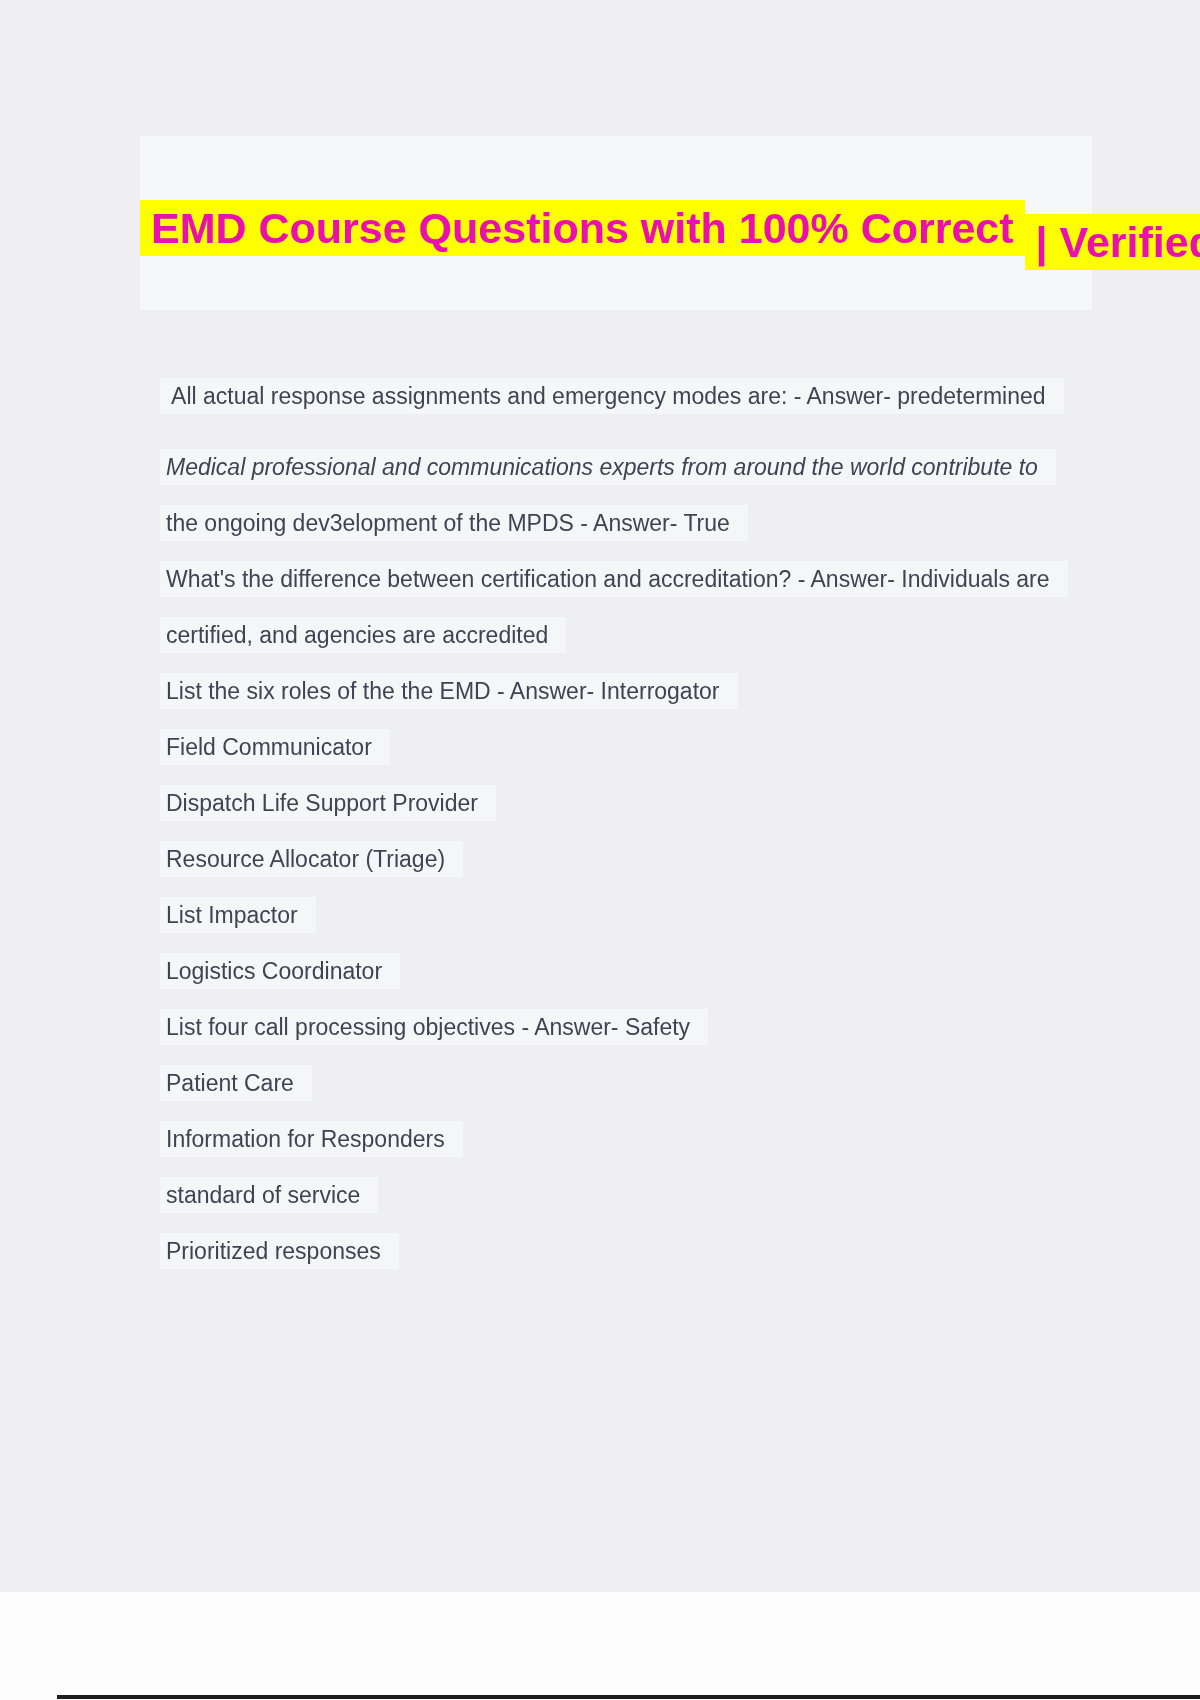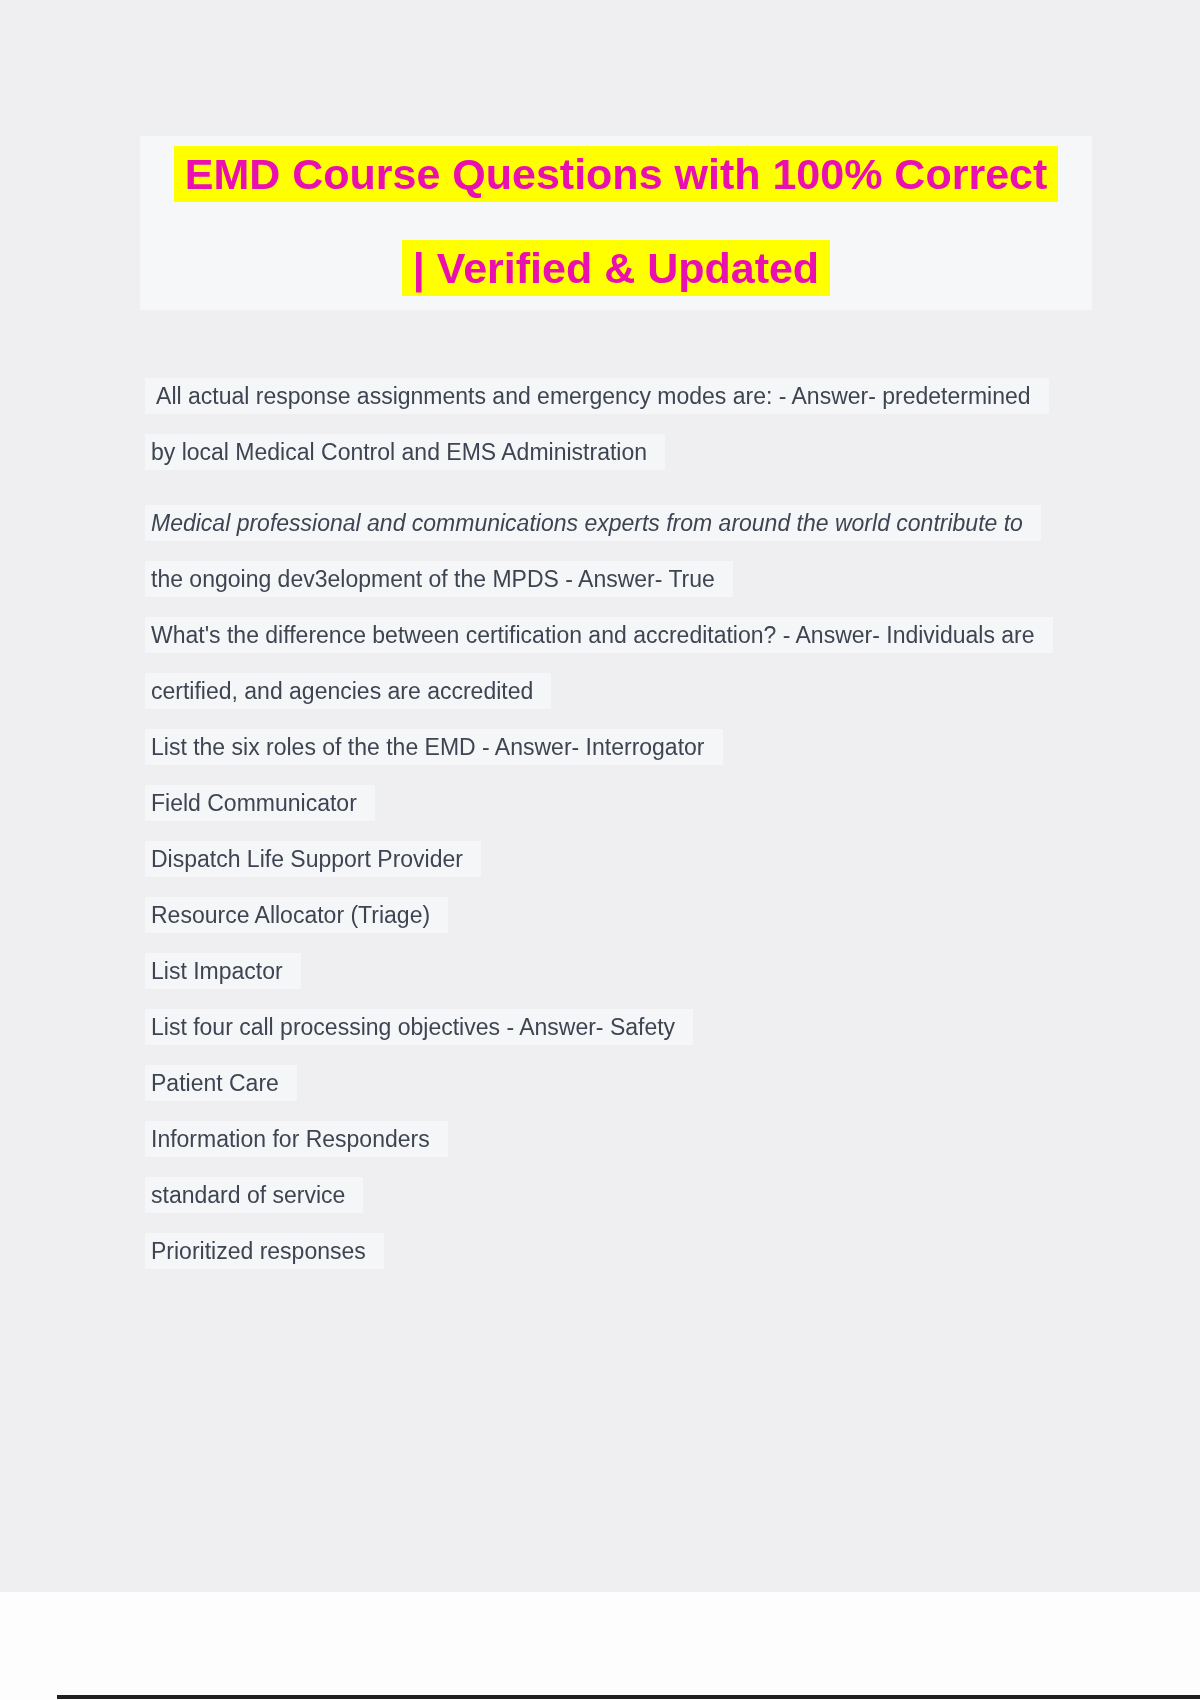--- a/index.html
+++ b/index.html
@@ -18,42 +18,42 @@
     background:var(--page-bg);
     font-family:"Liberation Sans", sans-serif;
     position:relative;overflow:hidden;
   }
   .page{position:absolute;inset:0;}
 
   
   .title-block{
     position:absolute;left:140px;top:136px;width:952px;height:174px;
     background:var(--title-block-bg);
-    display:flex;flex-direction:column;align-items:center;
+    display:flex;flex-direction:row;align-items:center;
   }
   .title-line{white-space:nowrap;}
   .title-line-1{margin-top:10px;}
   .title-line-2{margin-top:38px;}
   .title-mark{
     display:inline-block;
     background:var(--highlight);
     color:var(--title-color);
     font-size:43px;font-weight:bold;
     line-height:56px;
     padding:0 11px;
     letter-spacing:0px;
   }
 
   
   .doc-lines{
     position:absolute;left:145px;top:368px;width:1000px;
   }
   .doc-line{
     height:56px;
-    display:flex;align-items:center;
+    display:flex;align-items:center;margin-left:15px;
   }
   .doc-line.para-gap{margin-top:15px;font-style:italic;}
   .doc-line .line-text{
     display:inline-block;
     font-size:23px;
     color:var(--body-text);
     background:var(--line-strip);
     line-height:36px;
     padding:0 18px 0 6px;
     white-space:pre;
@@ -80,23 +80,20 @@
     </div>
     <div class="title-line title-line-2">
       <span class="title-mark">| Verified &amp; Updated</span>
     </div>
   </div>
 
   <div class="doc-lines">
     <div class="doc-line">
         <span class="line-text"> All actual response assignments and emergency modes are: - Answer- predetermined</span>
       </div>
-    <div class="doc-line">
-        <span class="line-text">by local Medical Control and EMS Administration</span>
-      </div>
     <div class="doc-line para-gap">
         <span class="line-text">Medical professional and communications experts from around the world contribute to</span>
       </div>
     <div class="doc-line">
         <span class="line-text">the ongoing dev3elopment of the MPDS - Answer- True</span>
       </div>
     <div class="doc-line">
         <span class="line-text">What's the difference between certification and accreditation? - Answer- Individuals are</span>
       </div>
     <div class="doc-line">
@@ -111,20 +108,23 @@
     <div class="doc-line">
         <span class="line-text">Dispatch Life Support Provider</span>
       </div>
     <div class="doc-line">
         <span class="line-text">Resource Allocator (Triage)</span>
       </div>
     <div class="doc-line">
         <span class="line-text">List Impactor</span>
       </div>
     <div class="doc-line">
+        <span class="line-text">Logistics Coordinator</span>
+      </div>
+    <div class="doc-line">
         <span class="line-text">List four call processing objectives - Answer- Safety</span>
       </div>
     <div class="doc-line">
         <span class="line-text">Patient Care</span>
       </div>
     <div class="doc-line">
         <span class="line-text">Information for Responders</span>
       </div>
     <div class="doc-line">
         <span class="line-text">standard of service</span>

